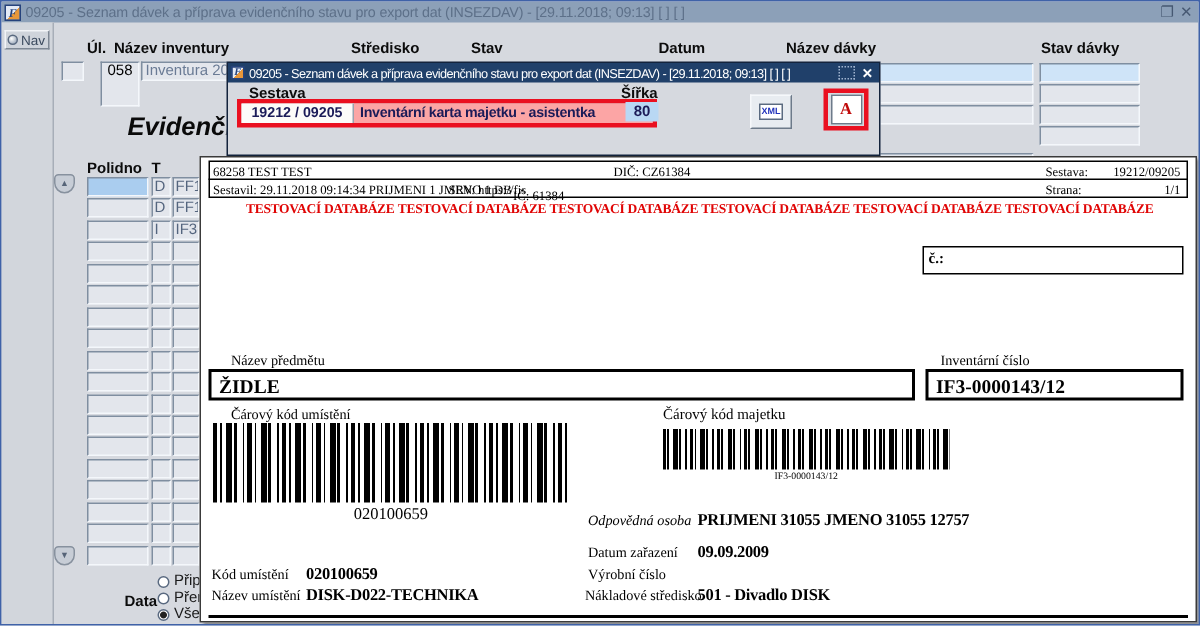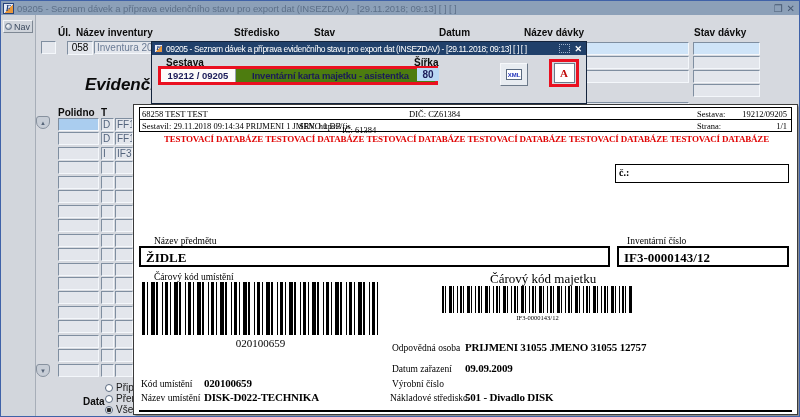--- a/index.html
+++ b/index.html
@@ -43,22 +43,22 @@
   .dlg-title{height:13px;background:#20406a;display:flex;align-items:center;color:#fff;}
   .dlg-title .ficon{width:9px;height:9px;margin:0 3px 0 2px;font-size:7px;line-height:7px;}
   .dlg-title .txt{flex:1;font-size:8.5px;letter-spacing:-.4px;white-space:nowrap;overflow:hidden;}
   .dots{width:9px;height:7px;border:1px dotted #9fb3cf;margin-right:4px;flex:none;}
   .dlg-close{font-size:9px;font-weight:bold;margin-right:4px;flex:none;color:#fff;}
   .dlg-lbl{position:absolute;font-weight:bold;font-size:10px;color:#0c0c0c;}
   .redbox{position:absolute;left:6px;top:24px;width:280px;height:19px;border:3px solid #ea1020;
     box-sizing:border-box;display:flex;}
   .redbox .code{width:74px;flex:none;background:#fcfbf9;color:#1b1b58;font-weight:bold;font-size:9.5px;
     text-align:center;line-height:13px;border-right:1px solid #98a2b0;white-space:nowrap;}
-  .redbox .name{flex:1;background:#4d7c0f;color:#1b1b58;font-weight:bold;font-size:9.5px;letter-spacing:-.2px;
-    line-height:13px;padding-left:16px;white-space:nowrap;overflow:hidden;}
+  .redbox .name{flex:1;background:#fca5a5;color:#1b1b58;font-weight:bold;font-size:9.5px;letter-spacing:-.2px;
+    line-height:13px;padding-left:4px;white-space:nowrap;overflow:hidden;}
   .sirka-val{position:absolute;left:265px;top:26px;width:22px;height:13px;background:#b9d8f4;color:#1b1b58;
     font-weight:bold;font-size:10px;text-align:center;line-height:13px;}
   .xml-btn{position:absolute;left:348px;top:21px;width:28px;height:23px;background:#e8ecf1;
     border:1px solid;border-color:#f6f8fb #6d7a8a #6d7a8a #f6f8fb;display:flex;align-items:center;justify-content:center;box-sizing:border-box;}
   .xml-page{background:#fff;border:1px solid #5a6a80;color:#2233bb;font-weight:bold;font-size:6px;padding:3px 1px 1px 1px;line-height:5px;}
   .pdf-wrap{position:absolute;left:397px;top:17px;width:30px;height:28px;border:3px solid #ea1020;
     box-sizing:border-box;display:flex;align-items:center;justify-content:center;background:#d6d9df;}
   .pdf-btn{width:19px;height:18px;background:#fff;border:1px solid #6d7a8a;display:flex;align-items:center;justify-content:center;
     font-family:"Liberation Serif",serif;font-weight:bold;font-size:11px;color:#c00a0a;}
 
@@ -111,21 +111,21 @@
 
   <div class="th" style="left:57px;top:26px;">Úl.</div>
   <div class="th" style="left:75px;top:26px;">Název inventury</div>
   <div class="th" style="left:233px;top:26px;">Středisko</div>
   <div class="th" style="left:313px;top:26px;">Stav</div>
   <div class="th" style="left:438px;top:26px;">Datum</div>
   <div class="th" style="left:523px;top:26px;">Název dávky</div>
   <div class="th" style="left:693px;top:26px;">Stav dávky</div>
 
   <div class="cell" style="left:40px;top:40px;width:15px;height:13px;"></div>
-  <div class="cell" style="left:66px;top:40px;width:26px;height:14px;text-align:center;color:#000;">058</div>
+  <div class="cell" style="left:66px;top:40px;width:26px;height:30px;text-align:center;color:#000;">058</div>
   <div class="cell" style="left:93px;top:40px;width:60px;height:13px;color:#6a7b95;padding-left:2px;">Inventura 2011</div>
 
   <div class="cell blue" style="left:560px;top:41px;width:128px;height:13px;"></div>
   <div class="cell blue" style="left:692px;top:41px;width:67px;height:13px;"></div>
   <div class="cell" style="left:560px;top:55px;width:128px;height:13px;"></div>
   <div class="cell" style="left:692px;top:55px;width:67px;height:13px;"></div>
   <div class="cell" style="left:560px;top:69px;width:128px;height:13px;"></div>
   <div class="cell" style="left:692px;top:69px;width:67px;height:13px;"></div>
   <div class="cell" style="left:560px;top:83px;width:128px;height:13px;color:#6a7b95;padding-left:27px;margin-top:18px;">ste</div>
   <div class="cell" style="left:692px;top:83px;width:67px;height:13px;"></div>
@@ -293,27 +293,27 @@
     </div>
 
     <div class="cbox">č.:</div>
 
     <span class="t dlab" style="left:20px;top:131px;">Název předmětu</span>
     <span class="t dlab" style="left:493px;top:131px;">Inventární číslo</span>
     <div class="vbox" style="left:5px;top:141px;width:471px;">ŽIDLE</div>
     <div class="vbox" style="left:483px;top:141px;width:172px;">IF3-0000143/12</div>
 
     <span class="t dlab" style="left:20px;top:167px;">Čárový kód umístění</span>
-    <span class="t" style="left:308px;top:166px;font-size:13px;margin-left:48px;">Čárový kód majetku</span>
+    <span class="t" style="left:308px;top:166px;font-size:10px;">Čárový kód majetku</span>
     <div class="barcode1"></div>
     <div class="bc-cap1">020100659</div>
     <div class="barcode2"></div>
     <div class="bc-cap2">IF3-0000143/12</div>
 
-    <span class="t dlab" style="left:258px;top:238px;">Odpovědná osoba</span>
+    <span class="t dlab" style="left:258px;top:238px;font-style:italic;">Odpovědná osoba</span>
     <span class="t dval" style="left:331px;top:236px;">PRIJMENI 31055 JMENO 31055 12757</span>
     <span class="t dlab" style="left:258px;top:259px;">Datum zařazení</span>
     <span class="t dval" style="left:331px;top:257px;">09.09.2009</span>
     <span class="t dlab" style="left:7px;top:274px;">Kód umístění</span>
     <span class="t dval" style="left:70px;top:272px;">020100659</span>
     <span class="t dlab" style="left:258px;top:274px;">Výrobní číslo</span>
     <span class="t dval" style="left:331px;top:272px;"></span>
     <span class="t dlab" style="left:7px;top:288px;">Název umístění</span>
     <span class="t dval" style="left:70px;top:286px;">DISK-D022-TECHNIKA</span>
     <span class="t dlab" style="left:256px;top:288px;text-align:right;">Nákladové středisko</span>

